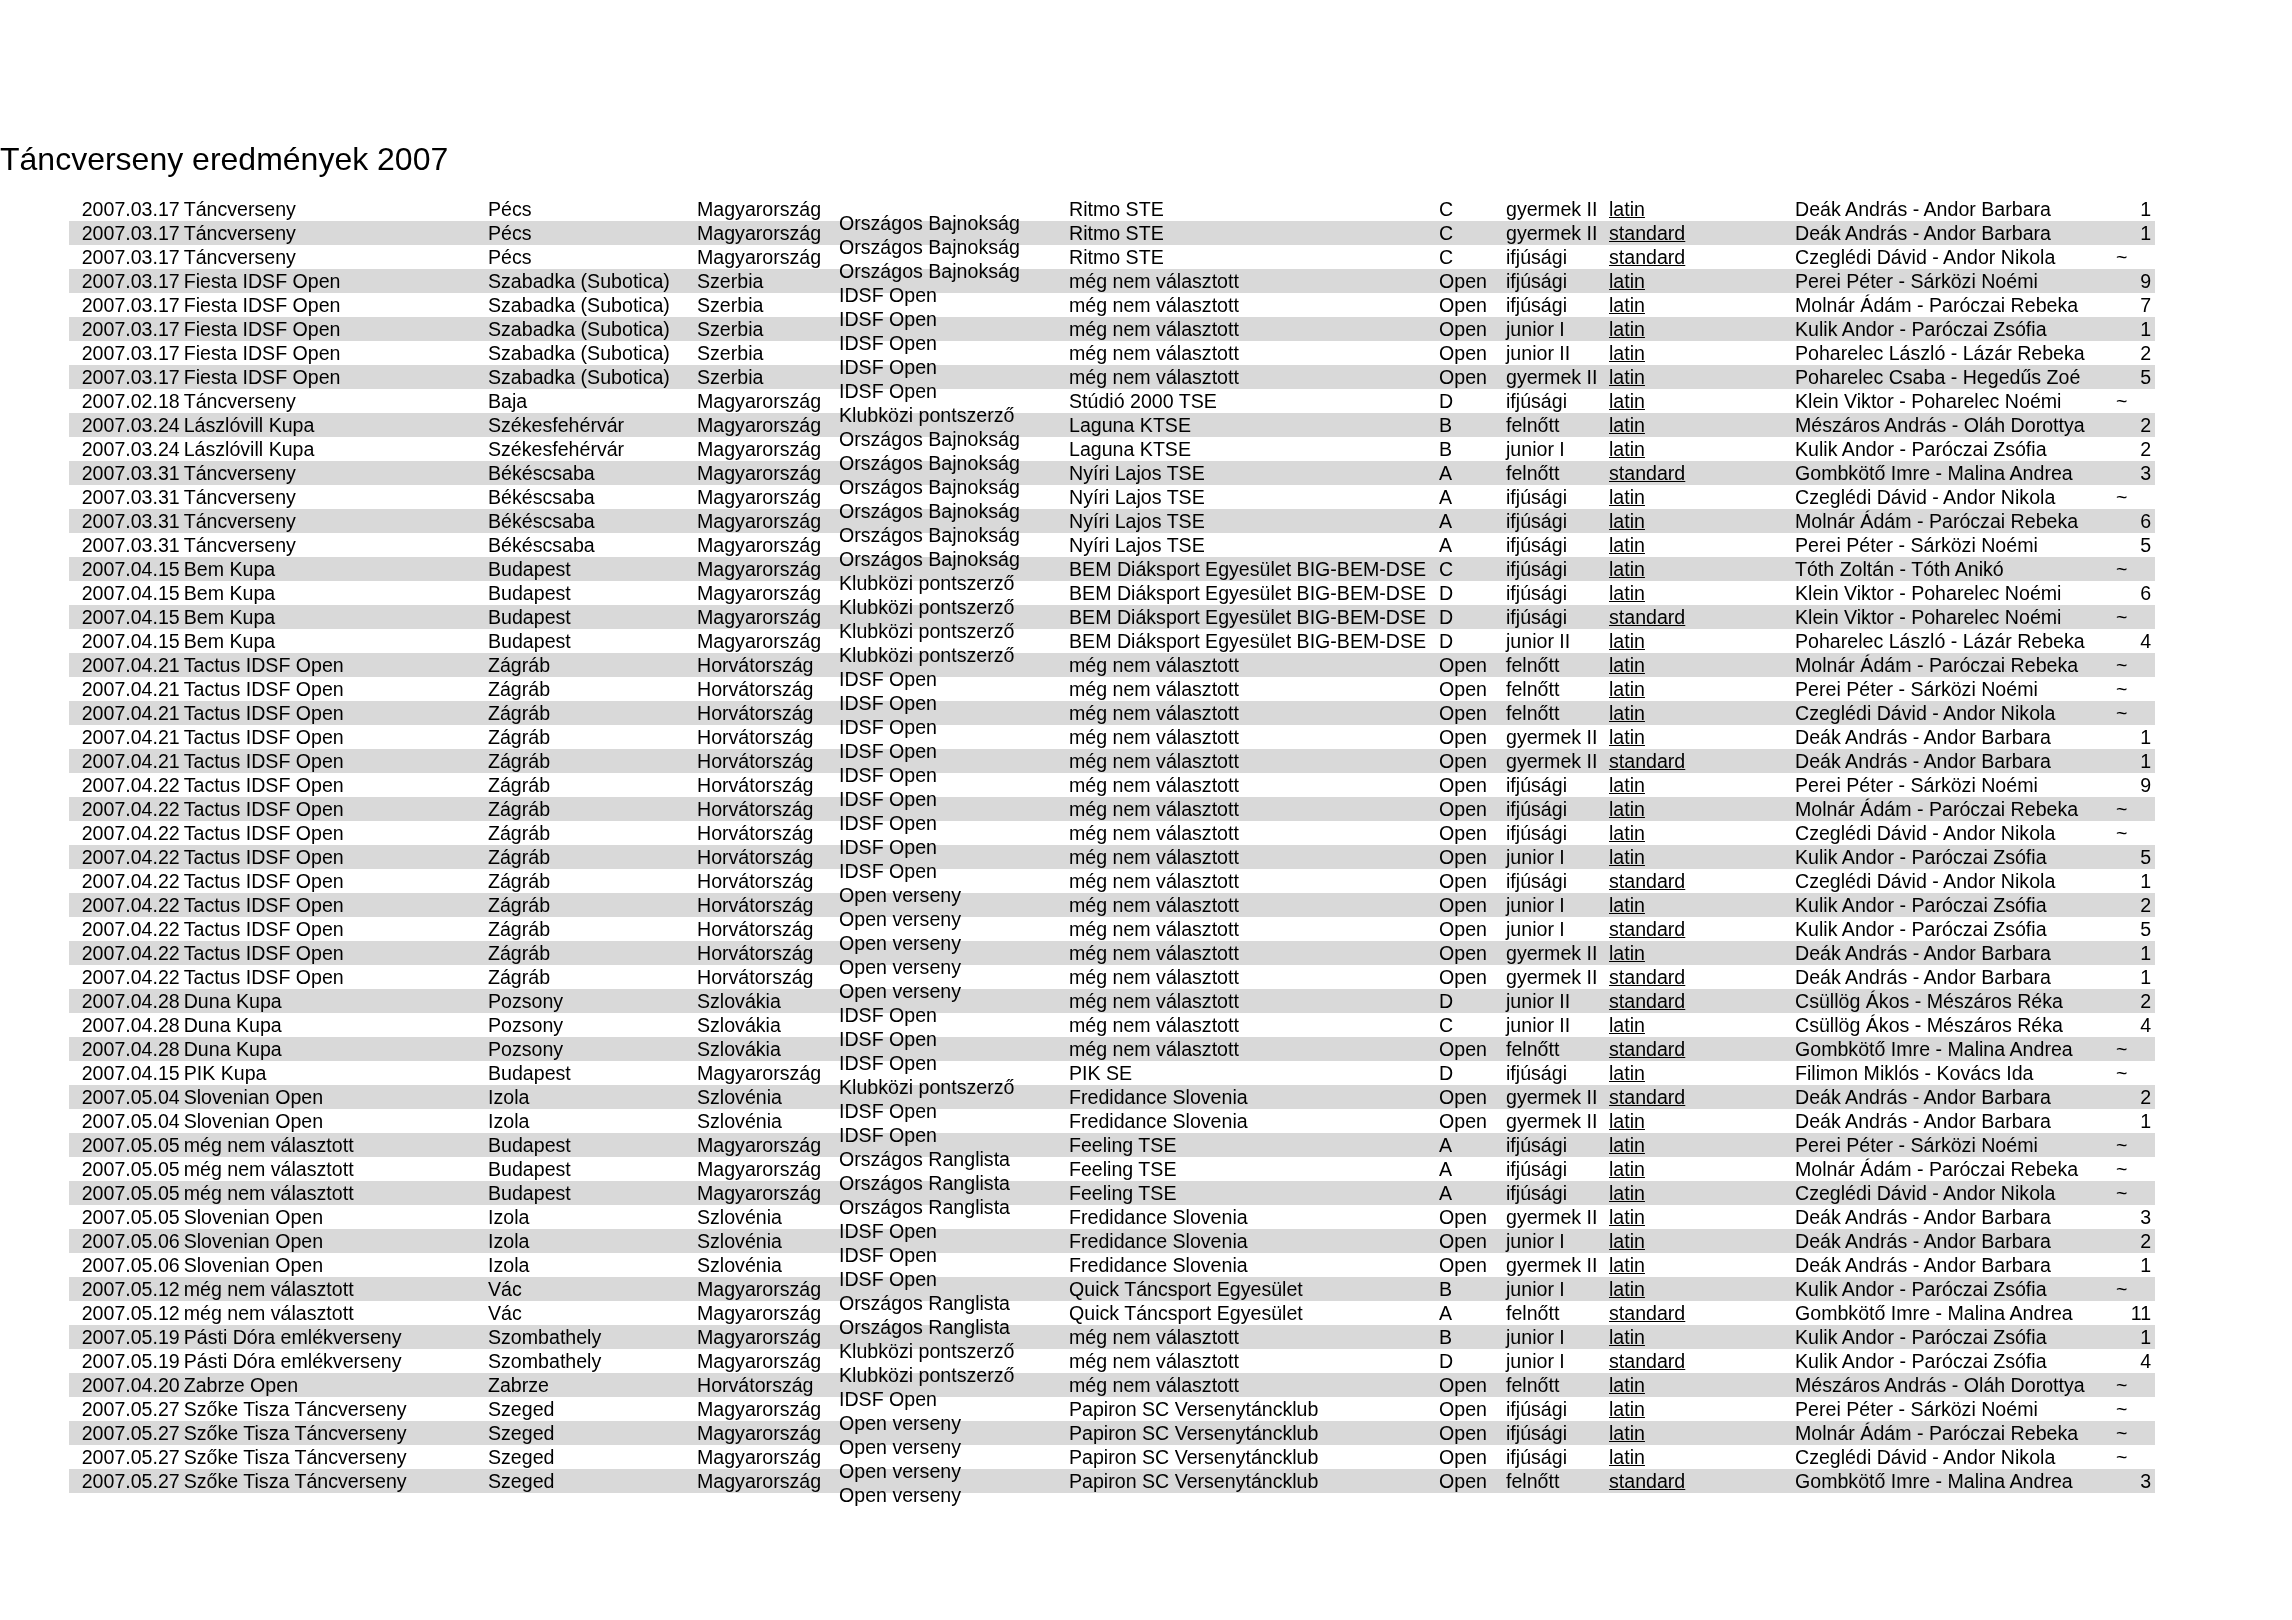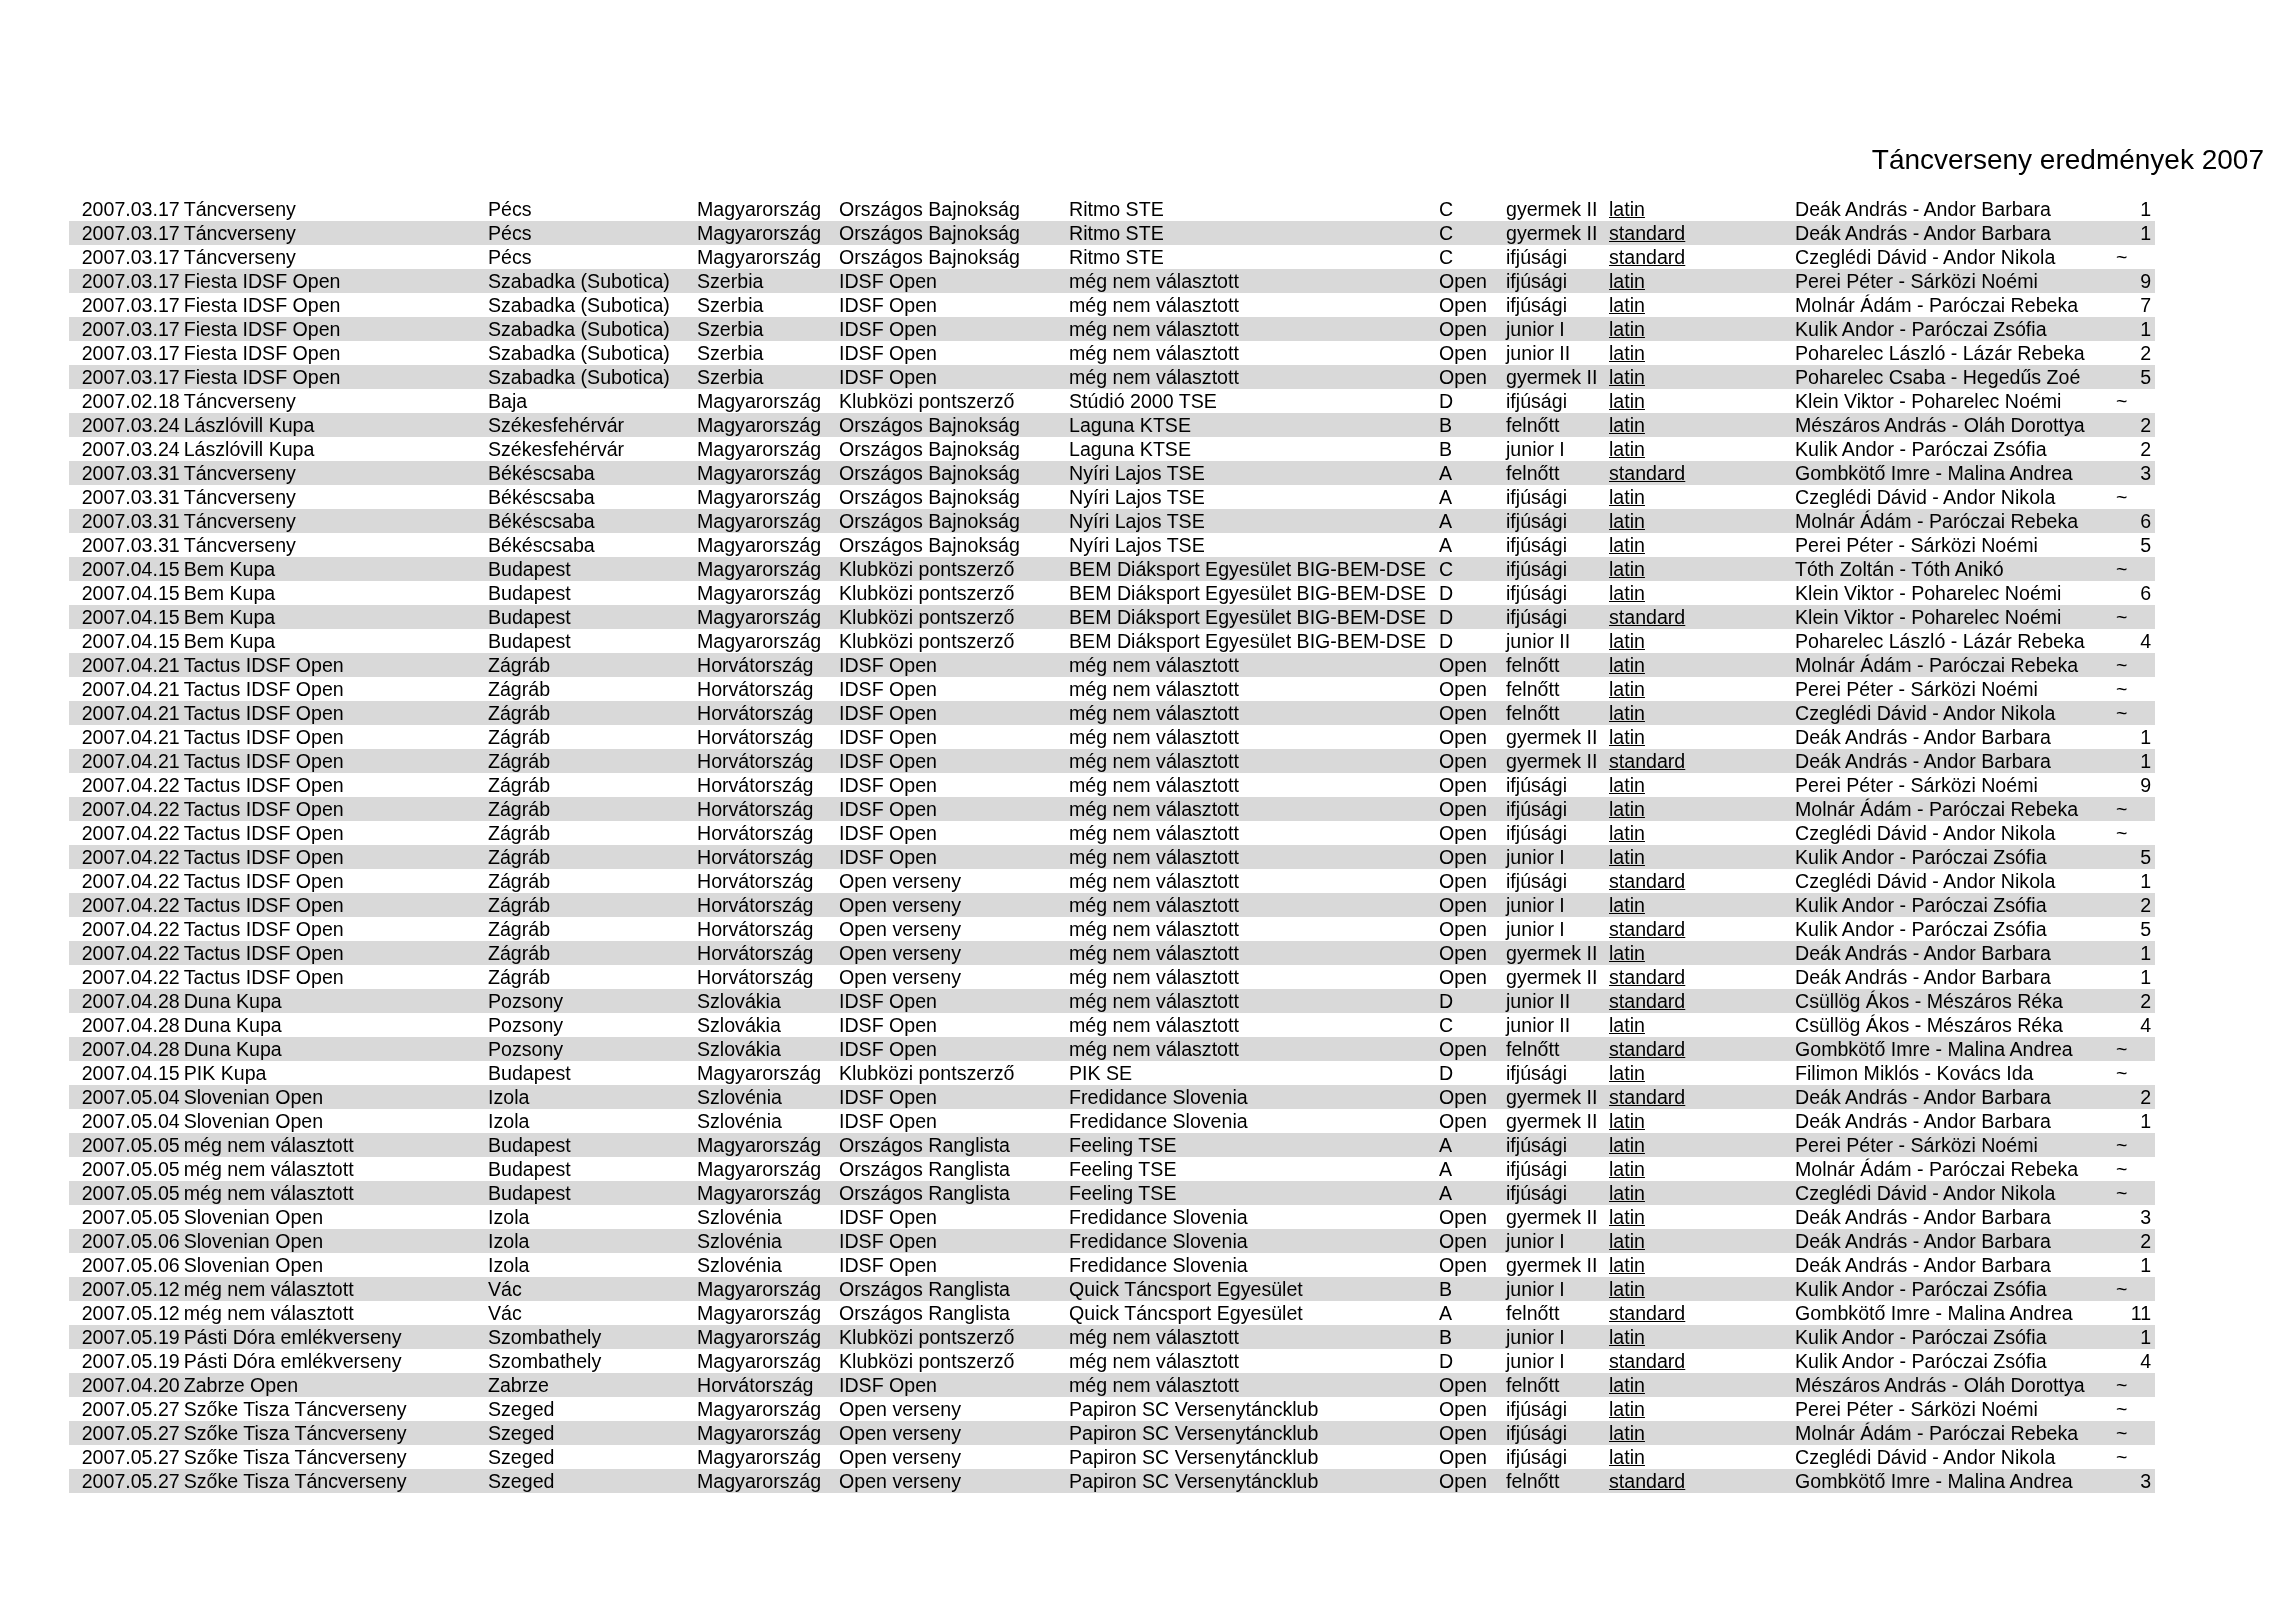--- a/index.html
+++ b/index.html
@@ -2,30 +2,29 @@
 <html><head>
 <meta charset="utf-8">
 <style>
   html,body{margin:0;padding:0;}
   body{
     width:2293px;height:1620px;position:relative;background:#ffffff;
     font-family:"Liberation Sans","DejaVu Sans",sans-serif;color:#000;
     overflow:hidden;
   }
   .title{
-    position:absolute;top:143px;left:0;width:2264px;text-align:right;
-    font-size:28px;line-height:33px;color:#000;
+    position:absolute;top:143px;left:0;width:2264px;text-align:left;
+    font-size:32px;line-height:33px;color:#000;
   }
   .results-table{
     position:absolute;top:197px;left:69px;width:2086px;
   }
   .row{
     display:flex;height:24px;line-height:24px;font-size:19.6px;
     white-space:nowrap;
-    align-items:flex-end;
   }
   .row:nth-child(even){background:#d9d9d9;}
   .cell{flex:0 0 auto;overflow:visible;}
   .c-event{width:419px;padding-left:12.7px;box-sizing:border-box;}
   .c-event .date{display:inline-block;width:102px;}
   .c-city{width:209px;}
   .c-country{width:142px;}
   .c-type{width:230px;margin-top:14px;}
   .c-club{width:370px;}
   .c-class{width:67px;}

